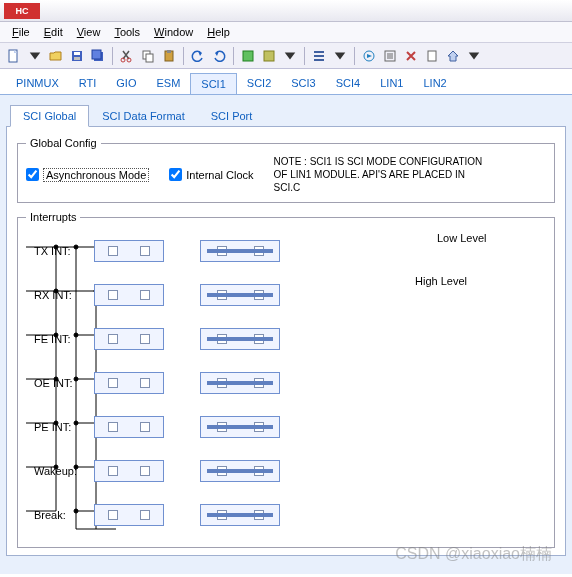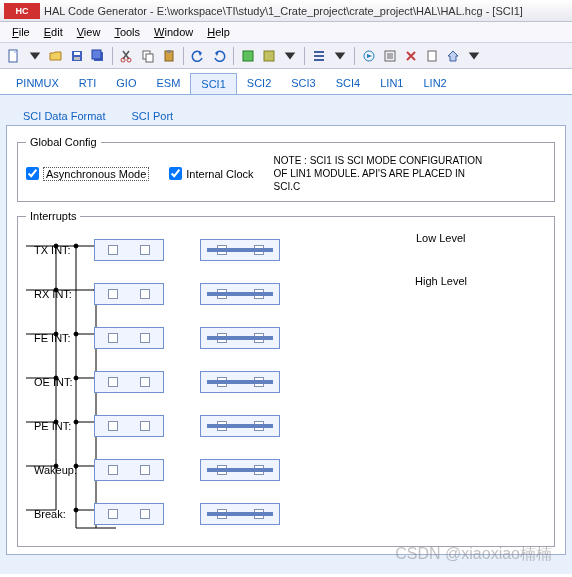--- a/index.html
+++ b/index.html
@@ -44,31 +44,30 @@
 .int-rows { position: relative; }
 .int-row { display: flex; align-items: center; height: 44px; margin-left: 8px; }
 .int-lbl { width: 60px; text-align: left; }
 .widget { width: 70px; height: 22px; border: 1px solid #7090d0; background: #f0f4ff; margin-right: 10px; position: relative; display: flex; align-items: center; justify-content: space-around; padding: 2px; }
 .widget .sq { width: 10px; height: 10px; border: 1px solid #8090b0; background: #fff; }
 .widget.b .bar { position: absolute; left: 6px; right: 6px; top: 50%; height: 4px; background: #6080c0; transform: translateY(-50%); }
 .widget.b { width: 80px; }
 .wire-area { position: relative; flex: 1; height: 44px; }
 .svg-wires { position: absolute; left: 0; top: 0; width: 260px; height: 310px; pointer-events: none; }
 .lvl-lbl { position: absolute; font-size: 11px; }
-.lvl-low { left: 416px; top: 232px; }
+.lvl-low { left: 437px; top: 232px; }
 .lvl-high { left: 415px; top: 275px; }
 
 .watermark { position: absolute; right: 20px; bottom: 12px; color: rgba(120,120,120,0.45); font-size: 16px; pointer-events: none; margin-top: 33px; }
 </style>
 </head>
 <body>
 
 <div class="titlebar">
   <div class="app-icon">HC</div>
-  <div class="title-text">HAL Code Generator - E:\workspace\TI\study\1_Crate_project\crate_project\HAL\HAL.hcg - [SCI1]</div>
 </div>
 
 <div class="menubar">
   <div class="menu-item"><u>F</u>ile</div>
   <div class="menu-item"><u>E</u>dit</div>
   <div class="menu-item"><u>V</u>iew</div>
   <div class="menu-item"><u>T</u>ools</div>
   <div class="menu-item"><u>W</u>indow</div>
   <div class="menu-item"><u>H</u>elp</div>
 </div>
@@ -206,20 +205,21 @@
     <div class="sec-tab active">SCI1</div>
     <div class="sec-tab">SCI2</div>
     <div class="sec-tab">SCI3</div>
     <div class="sec-tab">SCI4</div>
     <div class="sec-tab">LIN1</div>
     <div class="sec-tab">LIN2</div>
   </div>
 
 <div class="content-area">
   <div class="inner-tabs" id="inner-tabs">
+      <div class="inner-tab active">SCI Global</div>
       <div class="inner-tab">SCI Data Format</div>
       <div class="inner-tab">SCI Port</div>
     </div>
   <div class="panel">
 
     <fieldset>
       <legend>Global Config</legend>
       <div class="global-row">
         <label class="chk-wrap">
           <input type="checkbox" class="chk" checked="" style="">

